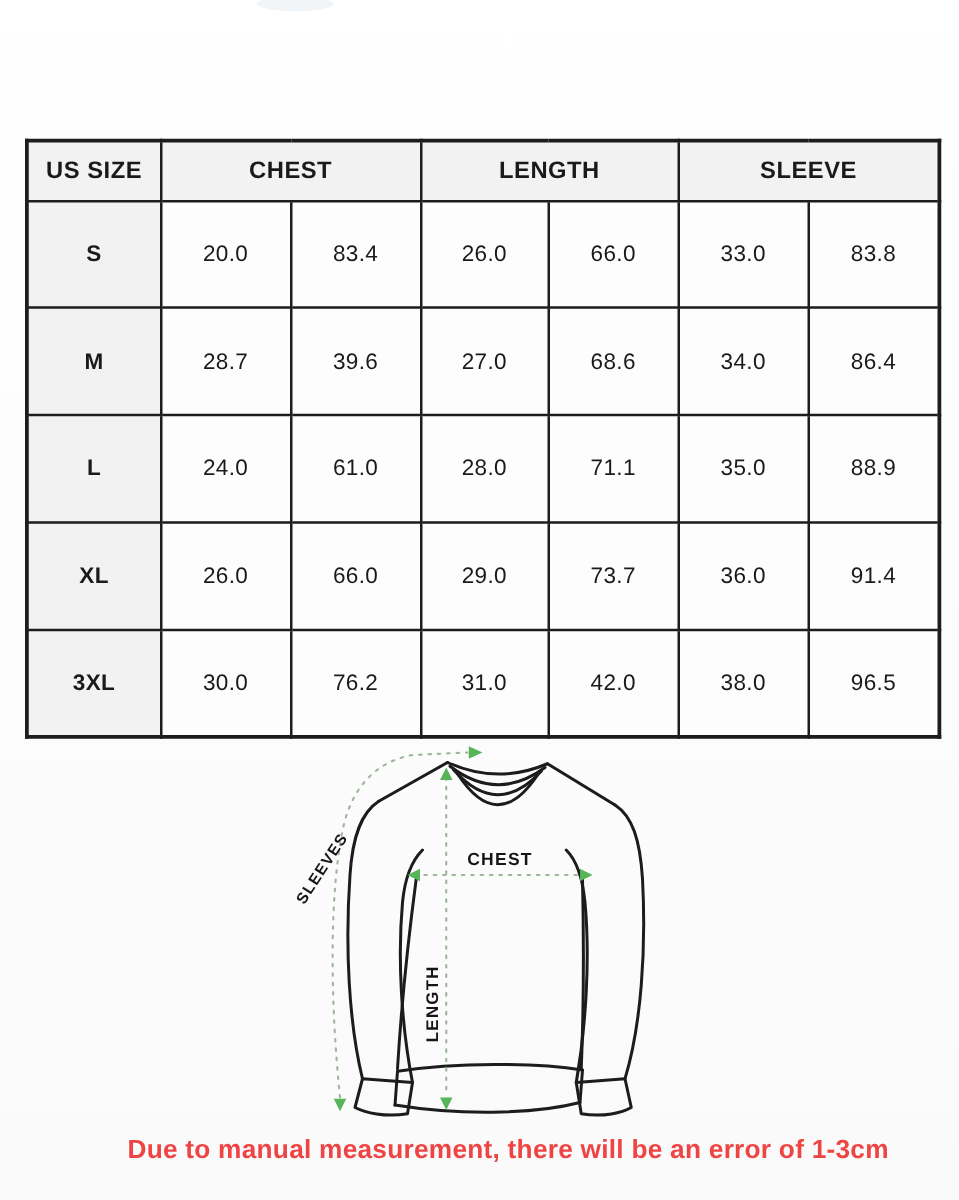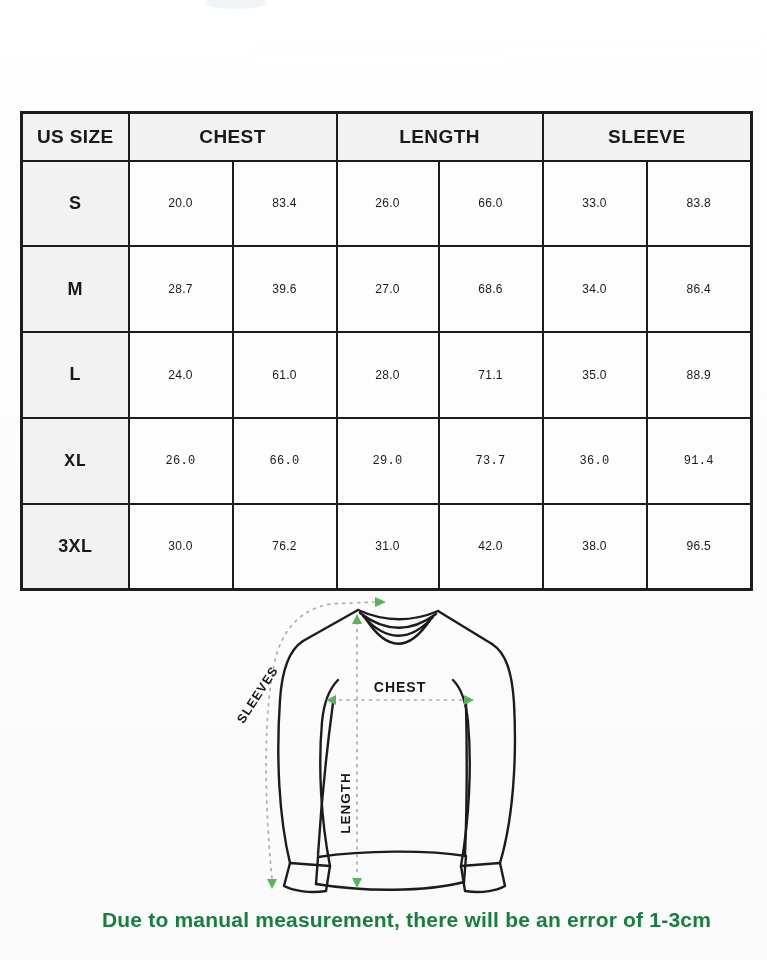--- a/index.html
+++ b/index.html
@@ -22,21 +22,21 @@
     border:2px solid #1d1d1d;text-align:center;vertical-align:middle;
     color:#1a1a1a;padding:0;
   }
   .size-chart thead th{
     background:#f2f2f2;font-size:19px;font-weight:700;letter-spacing:.4px;
   }
   .size-chart tbody th{
     background:#f2f2f2;font-size:18px;font-weight:700;letter-spacing:.3px;
   }
   .size-chart tbody td{
-    background:#fdfdfd;font-size:12px;font-weight:500;letter-spacing:.3px;
+    background:#fdfdfd;font-size:18px;font-weight:500;letter-spacing:.3px;
   }
   svg.diagram{position:absolute;left:225px;top:588px;}
   svg.diagram text{
     font-family:"Liberation Sans",sans-serif;font-weight:bold;fill:#161616;
   }
   .note{
     position:absolute;left:0;top:908px;width:100%;box-sizing:border-box;
     padding-left:46px;text-align:center;
     font-size:21px;font-weight:700;letter-spacing:.2px;
   }
@@ -86,21 +86,21 @@
       </tr>
       <tr style="height: 48px;">
         <th>L</th>
         <td>24.0</td>
         <td>61.0</td>
         <td>28.0</td>
         <td>71.1</td>
         <td>35.0</td>
         <td>88.9</td>
       </tr>
-      <tr style="height: 48px; font-family: Liberation Mono, monospace;">
+      <tr style="height: 48px;">
         <th>XL</th>
         <td>26.0</td>
         <td>66.0</td>
         <td>29.0</td>
         <td>73.7</td>
         <td>36.0</td>
         <td>91.4</td>
       </tr>
       <tr style="height: 48px;">
         <th>3XL</th>
@@ -148,13 +148,13 @@
     <polygon points="357,888 352,878 362,878" fill="#57b457"></polygon>
   </g>
 
   <g>
     <text x="400" y="692" text-anchor="middle" font-size="14" letter-spacing="1">CHEST</text>
     <text x="350" y="803" transform="rotate(-90 350 803)" text-anchor="middle" font-size="13.5" letter-spacing="1">LENGTH</text>
     <text x="261" y="697" transform="rotate(-57 261 697)" text-anchor="middle" font-size="12.5" letter-spacing="1">SLEEVES</text>
   </g>
 </svg>
 
-<div class="note" style="color: #15803d;">Due to manual measurement, there will be an error of 1-3cm</div>
+<div class="note" style="color: #ef4444;">Due to manual measurement, there will be an error of 1-3cm</div>
 
 </body></html>

